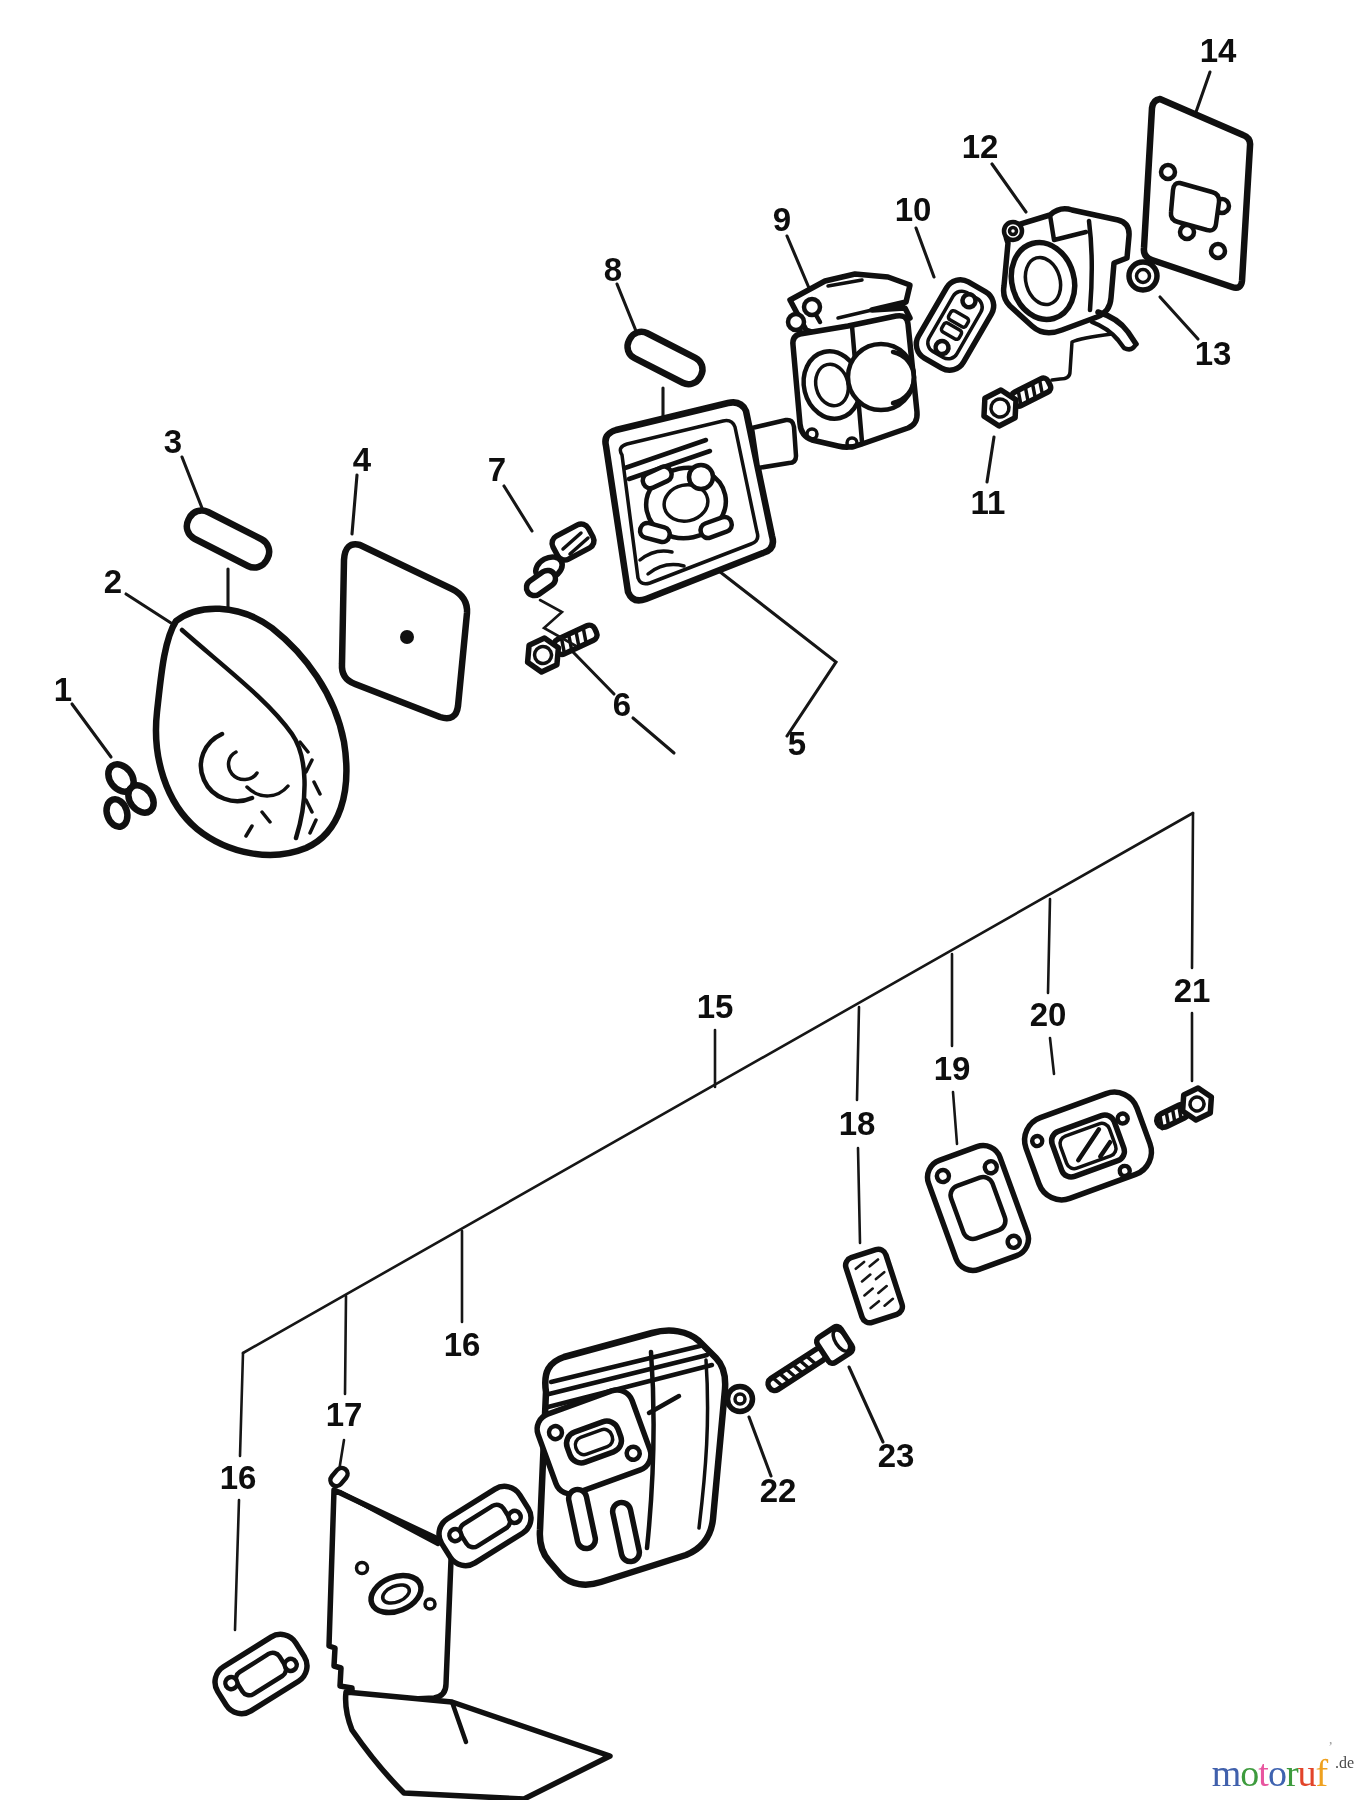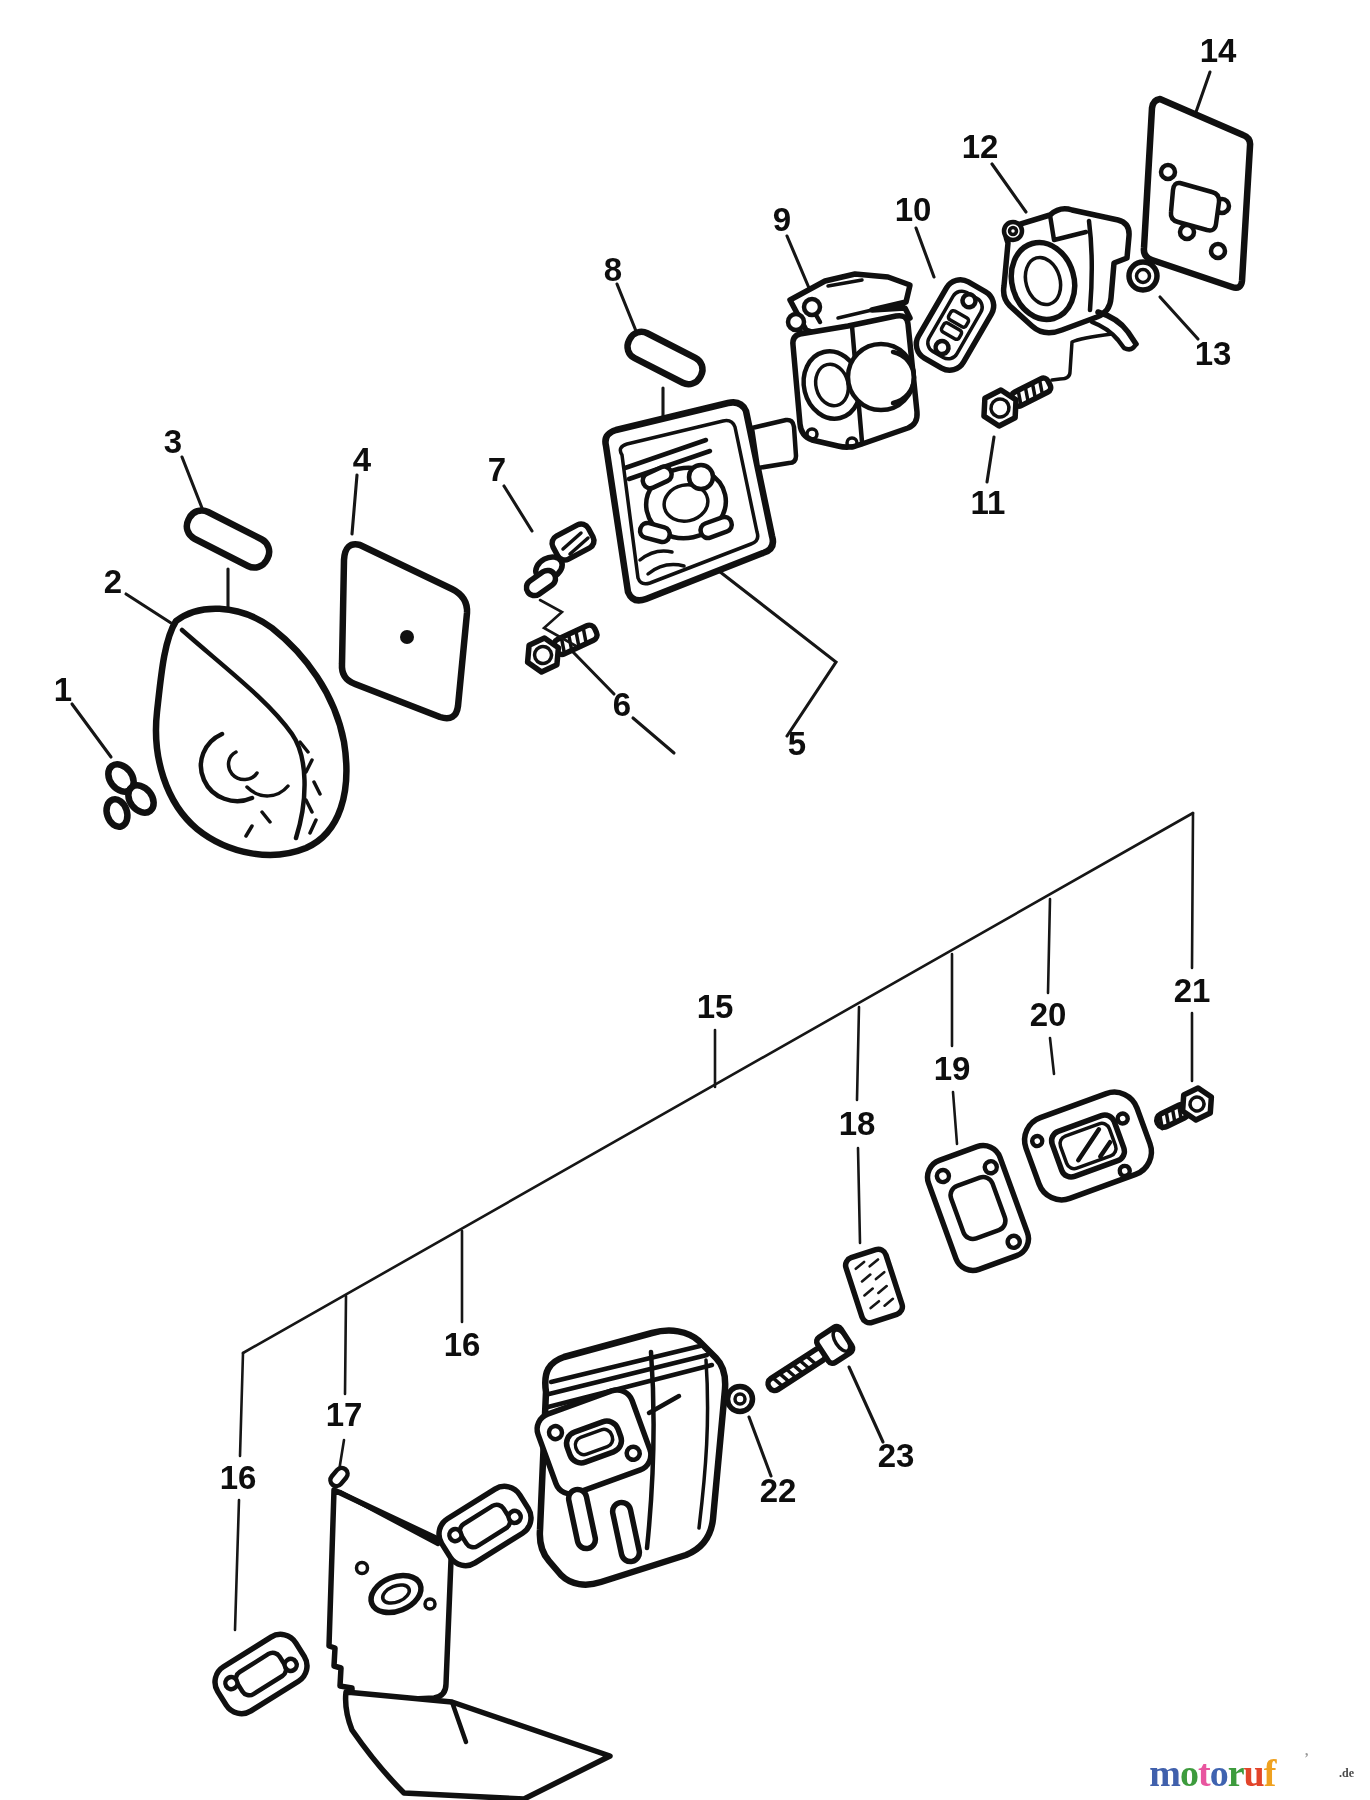--- a/index.html
+++ b/index.html
@@ -10,26 +10,26 @@
   .ol{stroke:#101010;fill:#ffffff;stroke-width:5.5;stroke-linejoin:round;stroke-linecap:round}
   .ol6{stroke:#101010;fill:#ffffff;stroke-width:6.5;stroke-linejoin:round;stroke-linecap:round}
   .dt{stroke:#101010;fill:none;stroke-width:3.5;stroke-linejoin:round;stroke-linecap:round}
   .dt4{stroke:#101010;fill:none;stroke-width:4.5;stroke-linejoin:round;stroke-linecap:round}
   .hw{stroke:#101010;fill:#ffffff;stroke-width:4.5;stroke-linejoin:round;stroke-linecap:round}
   .ld{stroke:#161616;fill:none;stroke-width:3.1;stroke-linecap:round}
   .thin{stroke:#161616;fill:none;stroke-width:2.6;stroke-linecap:round}
   text.callout{font-family:"Liberation Sans",sans-serif;font-weight:bold;font-size:33px;
                fill:#0e0e0e;text-anchor:middle}
   
-  .logo{position:absolute;right:16px;bottom:8px;display:flex;align-items:center;
-        font-family:"Liberation Serif",serif;font-weight:bold;cursor:pointer;gap:28px;}
+  .logo{position:absolute;right:16px;bottom:8px;display:flex;align-items:flex-start;
+        font-family:"Liberation Serif",serif;font-weight:normal;cursor:pointer;}
   .logo-word{font-size:38px;letter-spacing:-1px;line-height:1;}
   .logo-word span{display:inline;}
   .logo-mark{font-size:14px;margin-left:1px;transform:translateY(-14px);}
-  .logo-suffix{font-size:12px;margin-left:2px;font-family:"Liberation Serif",serif;}
+  .logo-suffix{font-size:16px;margin-left:2px;font-family:"Liberation Serif",serif;}
 </style>
 </head>
 <body>
 
 <div id="stage">
 <svg width="1370" height="1800" viewBox="0 0 1370 1800">
 
   <g>
     <path class="ld" d="M72,704 L111,757"></path>
     <path class="ld" d="M126,594 L171,623"></path>

